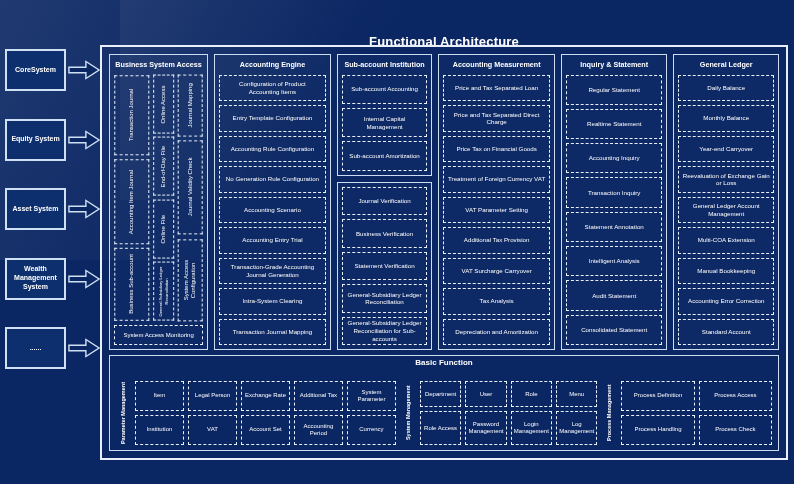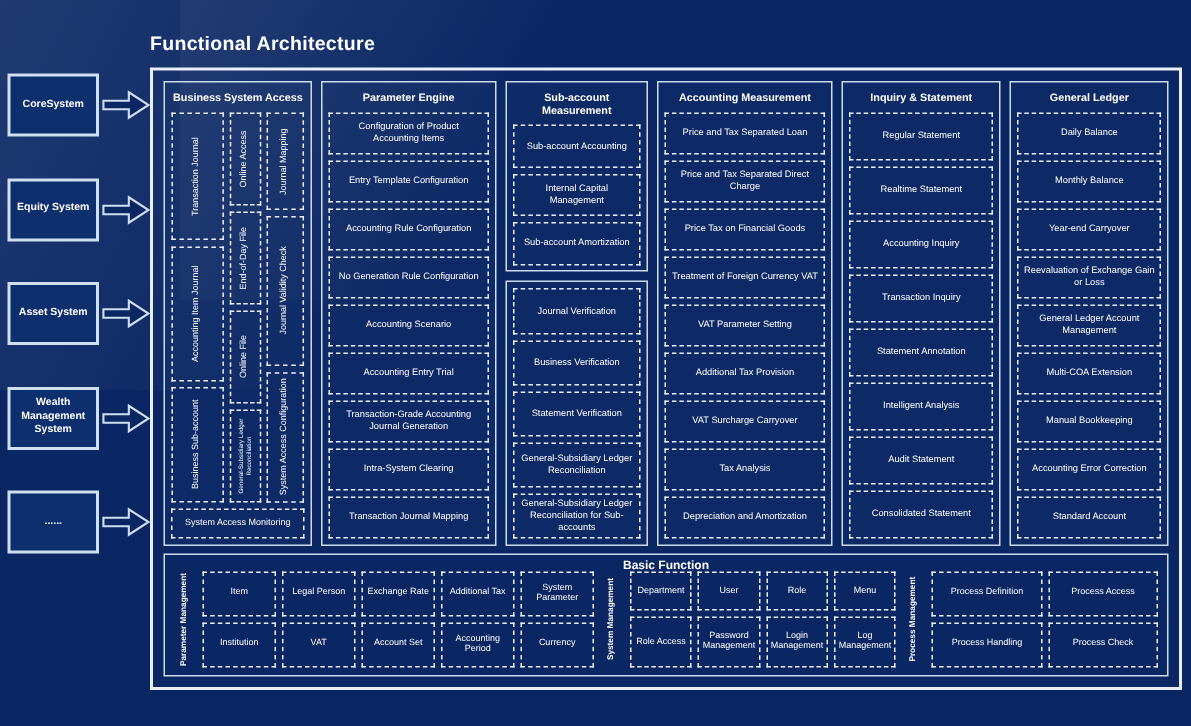--- a/index.html
+++ b/index.html
@@ -3,21 +3,21 @@
 <meta charset="utf-8">
 <style>
   html,body{margin:0;padding:0;}
   body{width:794px;height:484px;overflow:hidden;background:#0a2663;position:relative;
        font-family:"Liberation Sans", sans-serif;color:#ffffff;}
   .bg-streak{position:absolute;top:0;left:0;width:480px;height:260px;pointer-events:none;
        background:linear-gradient(118deg, rgba(255,255,255,0.09) 0%, rgba(255,255,255,0.03) 34%, rgba(255,255,255,0) 60%);}
   .bg-streak2{position:absolute;top:0;left:120px;width:420px;height:200px;pointer-events:none;
        background:linear-gradient(125deg, rgba(255,255,255,0.05) 0%, rgba(255,255,255,0) 55%);}
 
-  .main-title{position:absolute;top:21px;left:100px;width:688px;
+  .main-title{position:absolute;top:34px;left:100px;width:688px;text-align:center;
        font-size:13px;font-weight:bold;letter-spacing:0.2px;}
 
   
   .left-rail{position:absolute;left:5px;top:49px;width:95px;height:320px;
        display:flex;flex-direction:column;justify-content:space-between;}
   .src-row{display:flex;align-items:center;}
   .src-box{width:62px;height:42px;border:2px solid #cfe0f2;background:#0d2f6e;
        display:flex;align-items:center;justify-content:center;text-align:center;
        font-weight:bold;font-size:7px;line-height:1.25;padding:2px;box-sizing:border-box;}
   .arrow{margin-left:2px;display:flex;align-items:center;}
@@ -40,21 +40,21 @@
        display:flex;align-items:center;justify-content:center;text-align:center;
        font-size:6px;line-height:1.25;padding:3px 1px;box-sizing:border-box;min-height:0;overflow:hidden;}
   .vitem.tiny{font-size:4.2px;}
   .bsa-bottom{border:1px dashed #eaf1fb;flex:0 0 18px;display:flex;align-items:center;justify-content:center;
        font-size:6px;text-align:center;line-height:1.1;}
 
   .col3-stack{display:flex;flex-direction:column;gap:6px;min-width:0;}
 
   
   .bf{flex:0 0 73px;border:1.5px solid #cddcf0;box-sizing:border-box;
-       display:flex;flex-direction:column;padding:2px 6px 5px;gap:0;}
+       display:flex;flex-direction:column;padding:2px 6px 5px;gap:14px;}
   .bf-title{font-weight:bold;font-size:8px;text-align:center;flex:0 0 auto;}
   .bf-row{flex:1;display:flex;align-items:stretch;gap:5px;min-height:0;}
   .vlabel{writing-mode:vertical-rl;transform:rotate(180deg);font-weight:bold;font-size:5.5px;
        line-height:1.15;display:flex;align-items:center;justify-content:center;text-align:center;
        flex:0 0 14px;padding:1px 0;}
   .bf-grid{display:grid;gap:4px;min-width:0;}
   .bf-grid.g5{grid-template-columns:repeat(5,1fr);flex:272;}
   .bf-grid.g4{grid-template-columns:repeat(4,1fr);flex:185;}
   .bf-grid.g2{grid-template-columns:repeat(2,1fr);flex:157;}
   .bf-cell{border:1px dashed #eaf1fb;display:flex;align-items:center;justify-content:center;
@@ -131,35 +131,35 @@
         <div class="bsa-col" style="flex:10.5">
           <div class="vitem" style="flex:67">Journal Mapping</div>
           <div class="vitem" style="flex:108">Journal Validity Check</div>
           <div class="vitem" style="flex:93">System Access Configuration</div>
         </div>
       </div>
       <div class="bsa-bottom">System Access Monitoring</div>
     </div>
 
     <div class="panel" style="flex:116">
-      <div class="panel-title">Parameter Engine</div>
+      <div class="panel-title">Accounting Engine</div>
       <div class="item">Configuration of Product Accounting Items</div>
       <div class="item">Entry Template Configuration</div>
       <div class="item">Accounting Rule Configuration</div>
       <div class="item">No Generation Rule Configuration</div>
       <div class="item">Accounting Scenario</div>
       <div class="item">Accounting Entry Trial</div>
       <div class="item">Transaction-Grade Accounting Journal Generation</div>
       <div class="item">Intra-System Clearing</div>
       <div class="item">Transaction Journal Mapping</div>
     </div>
 
     <div class="col3-stack" style="flex:104">
       <div class="panel" style="flex:132">
-        <div class="panel-title">Sub-account Measurement</div>
+        <div class="panel-title">Sub-account Institution</div>
         <div class="item">Sub-account Accounting</div>
         <div class="item">Internal Capital Management</div>
         <div class="item">Sub-account Amortization</div>
       </div>
       <div class="panel" style="flex:187">
         <div class="item">Journal Verification</div>
         <div class="item">Business Verification</div>
         <div class="item">Statement Verification</div>
         <div class="item">General-Subsidiary Ledger Reconciliation</div>
         <div class="item">General-Subsidiary Ledger Reconciliation for Sub-accounts</div>

